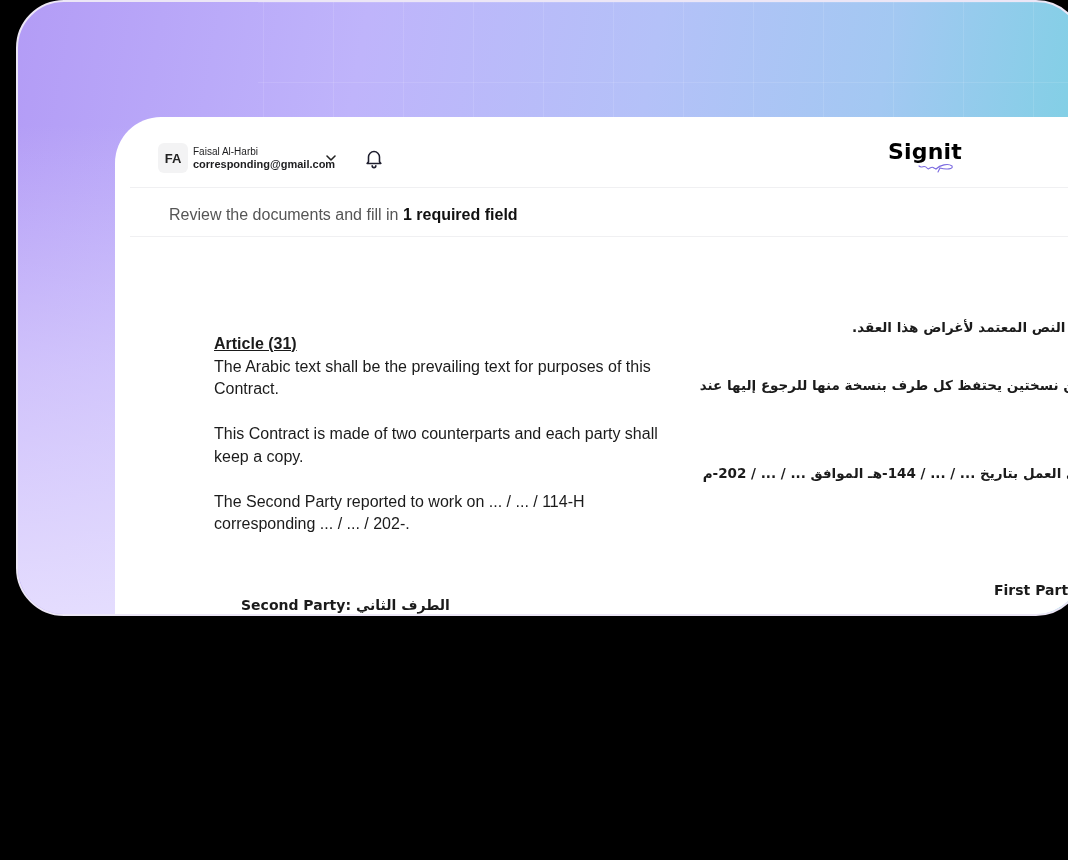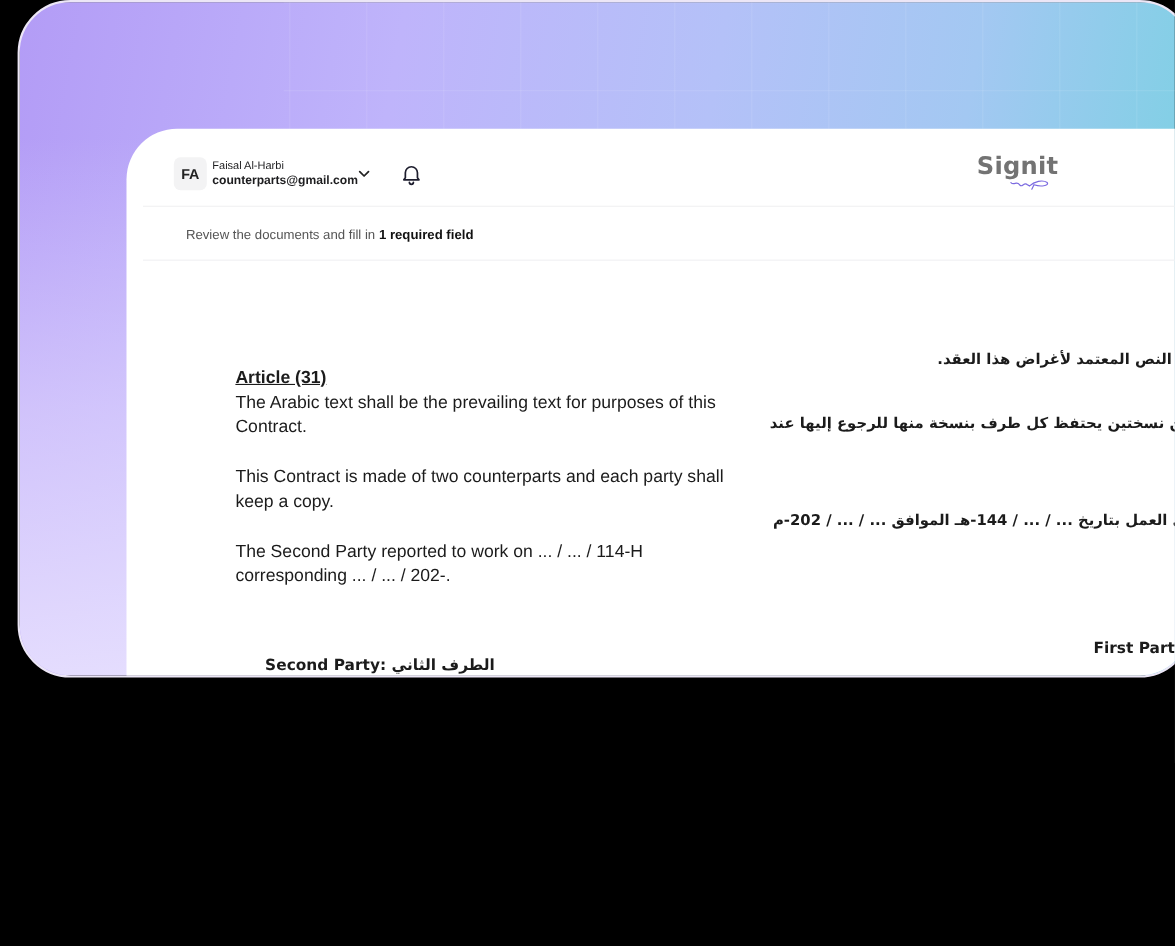--- a/index.html
+++ b/index.html
@@ -42,28 +42,28 @@
       display: flex; align-items: center; justify-content: center;
       font-size: 13px; font-weight: 700; color: #222;
     }
     .user-text { margin-left: 5px; line-height: 13px; }
     .user-name { font-size: 10px; color: #1d1d1f; font-weight: 500; }
     .user-email { font-size: 11px; color: #1d1d1f; font-weight: 600; }
     .chevron { position: absolute; left: 166px; top: 8px; width: 14px; height: 14px; }
     .bell { position: absolute; left: 205px; top: 4px; width: 22px; height: 22px; }
 
     .logo { position: absolute; left: 758px; top: 22px; }
-    .logo-text { font-size: 22px; font-weight: 700; color: #737373; letter-spacing: 0.2px; font-family: "DejaVu Sans", sans-serif; }
+    .logo-text { font-size: 22px; font-weight: 700; color: #000000; letter-spacing: 0.2px; font-family: "DejaVu Sans", sans-serif; }
     .logo-squiggle { position: absolute; left: 30px; top: 24px; width: 36px; height: 10px; }
 
     .subbar {
       position: absolute; left: 15px; right: 0; top: 72px; height: 48px;
       border-bottom: 1px solid #f0f0f2;
     }
-    .subbar-text { position: absolute; left: 39px; top: 17px; font-size: 12px; color: #555; text-align: center; }
+    .subbar-text { position: absolute; left: 39px; top: 17px; font-size: 16px; color: #555; text-align: center; }
     .subbar-text b { color: #111; font-weight: 700; }
 
     .en-block { position: absolute; left: 99px; top: 168px; width: 460px; font-size: 16px; line-height: 22.5px; color: #1b1b1b; margin-top: 48px; }
     .article-title { font-weight: 700; text-decoration: underline; }
     .en-block p { margin: 0; }
     .gap { height: 22.5px; }
 
     .ar-line { position: absolute; right: -10px; font-size: 13.5px; font-weight: 700; color: #1b1b1b; direction: rtl; white-space: nowrap; font-family: "DejaVu Sans", sans-serif; }
 
     .sig-label { position: absolute; left: 126px; top: 480px; font-size: 14px; font-weight: 700; color: #1b1b1b; white-space: nowrap; font-family: "DejaVu Sans", sans-serif; text-align: right; }
@@ -92,21 +92,21 @@
 <div class="frame">
   <div class="grid-overlay"></div>
 
   <div class="panel">
 
     <div class="header">
       <div class="user-block">
         <div class="avatar">FA</div>
         <div class="user-text">
           <div class="user-name">Faisal Al-Harbi</div>
-          <div class="user-email">counterparts@gmail.com</div>
+          <div class="user-email">corresponding@gmail.com</div>
         </div>
         <svg class="chevron" viewBox="0 0 14 14">
           <path d="M3 5 L7 9 L11 5" fill="none" stroke="#222" stroke-width="1.6" stroke-linecap="round" stroke-linejoin="round"></path>
         </svg>
         <svg class="bell" viewBox="0 0 24 24">
           <path d="M6 16 V11 a6 6 0 0 1 12 0 V16 L19.5 18 H4.5 Z" fill="none" stroke="#1e1e2e" stroke-width="1.7" stroke-linejoin="round"></path>
           <path d="M10 20.5 a2 2 0 0 0 4 0" fill="none" stroke="#1e1e2e" stroke-width="1.7" stroke-linecap="round"></path>
         </svg>
       </div>
 

